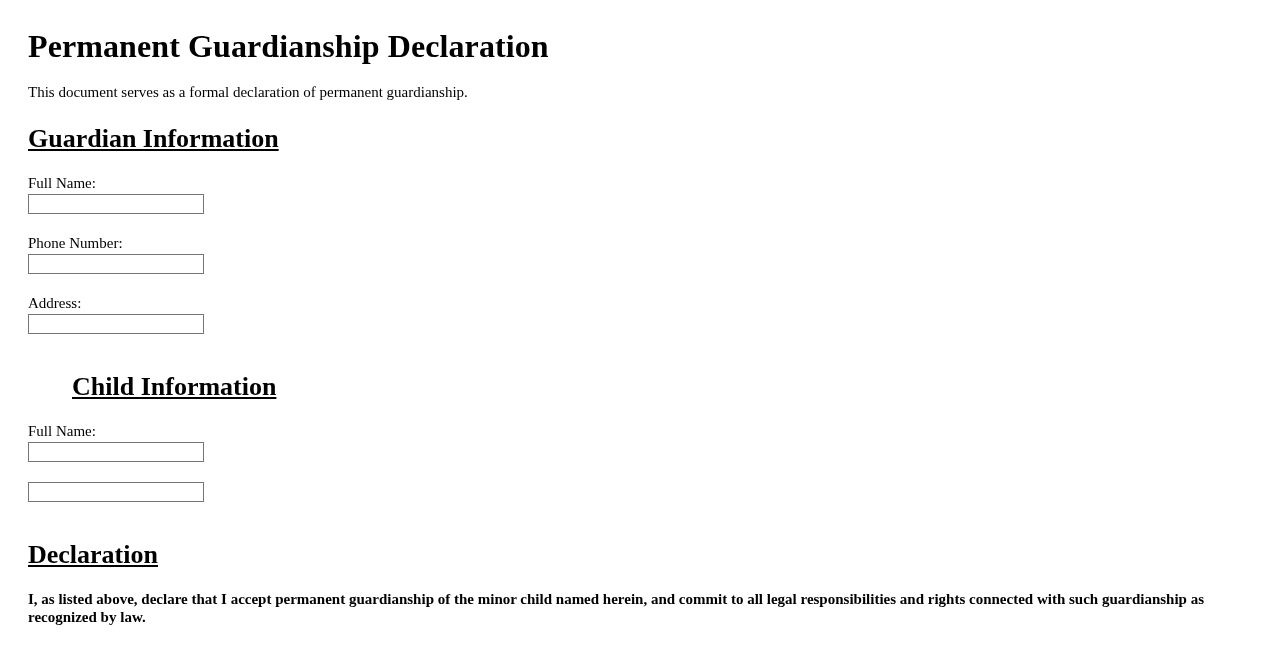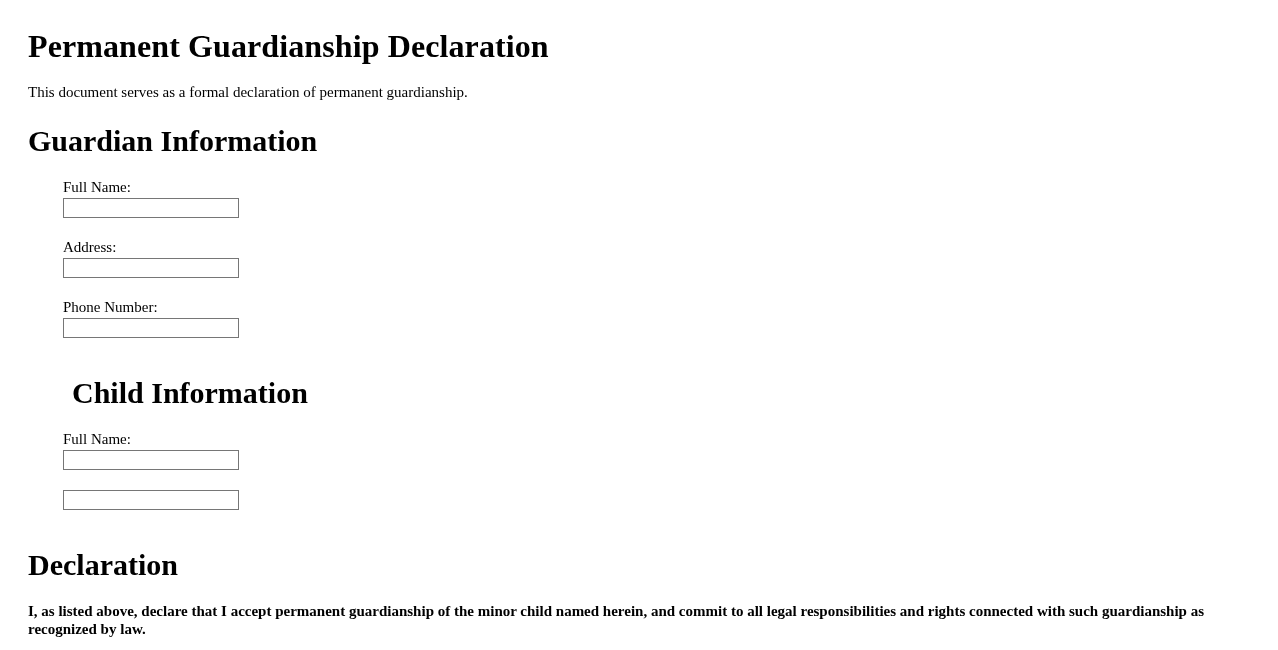--- a/index.html
+++ b/index.html
@@ -23,31 +23,31 @@
     font-weight: bold;
     margin: 12px 0 18px 0;
     letter-spacing: 0.1px;
   }
   p.intro {
     font-size: 15px;
     margin: 0 0 22px 0;
     line-height: 1.25;
   }
   h2.section-title {
-    font-size: 30px;
+    font-size: 26px;
     font-weight: bold;
     margin: 0 0 20px 0;
+    text-decoration: underline;
   }
   h2.section-title.spaced {
     margin-top: 38px;
     margin-left: 44px;
   }
   .field {
     margin-bottom: 20px;
-    margin-left: 35px;
   }
   .field-label {
     display: block;
     font-size: 15px;
     margin-bottom: 2px;
     line-height: 1.2;
   }
   .field-input {
     display: block;
     width: 176px;
@@ -82,26 +82,26 @@
   <p class="intro">This document serves as a formal declaration of permanent guardianship.</p>
 
   <h2 class="section-title">Guardian Information</h2>
 
   <div class="field">
     <label class="field-label">Full Name:</label>
     <input class="field-input" type="text" value="" style="">
   </div>
 
   <div class="field">
-    <label class="field-label">Address:</label>
+    <label class="field-label">Phone Number:</label>
     <input class="field-input" type="text" value="" style="">
   </div>
 
   <div class="field">
-    <label class="field-label">Phone Number:</label>
+    <label class="field-label">Address:</label>
     <input class="field-input" type="text" value="" style="">
   </div>
 
   <h2 class="section-title spaced">Child Information</h2>
 
   <div class="field">
     <label class="field-label">Full Name:</label>
     <input class="field-input" type="text" value="" style="">
   </div>
 

